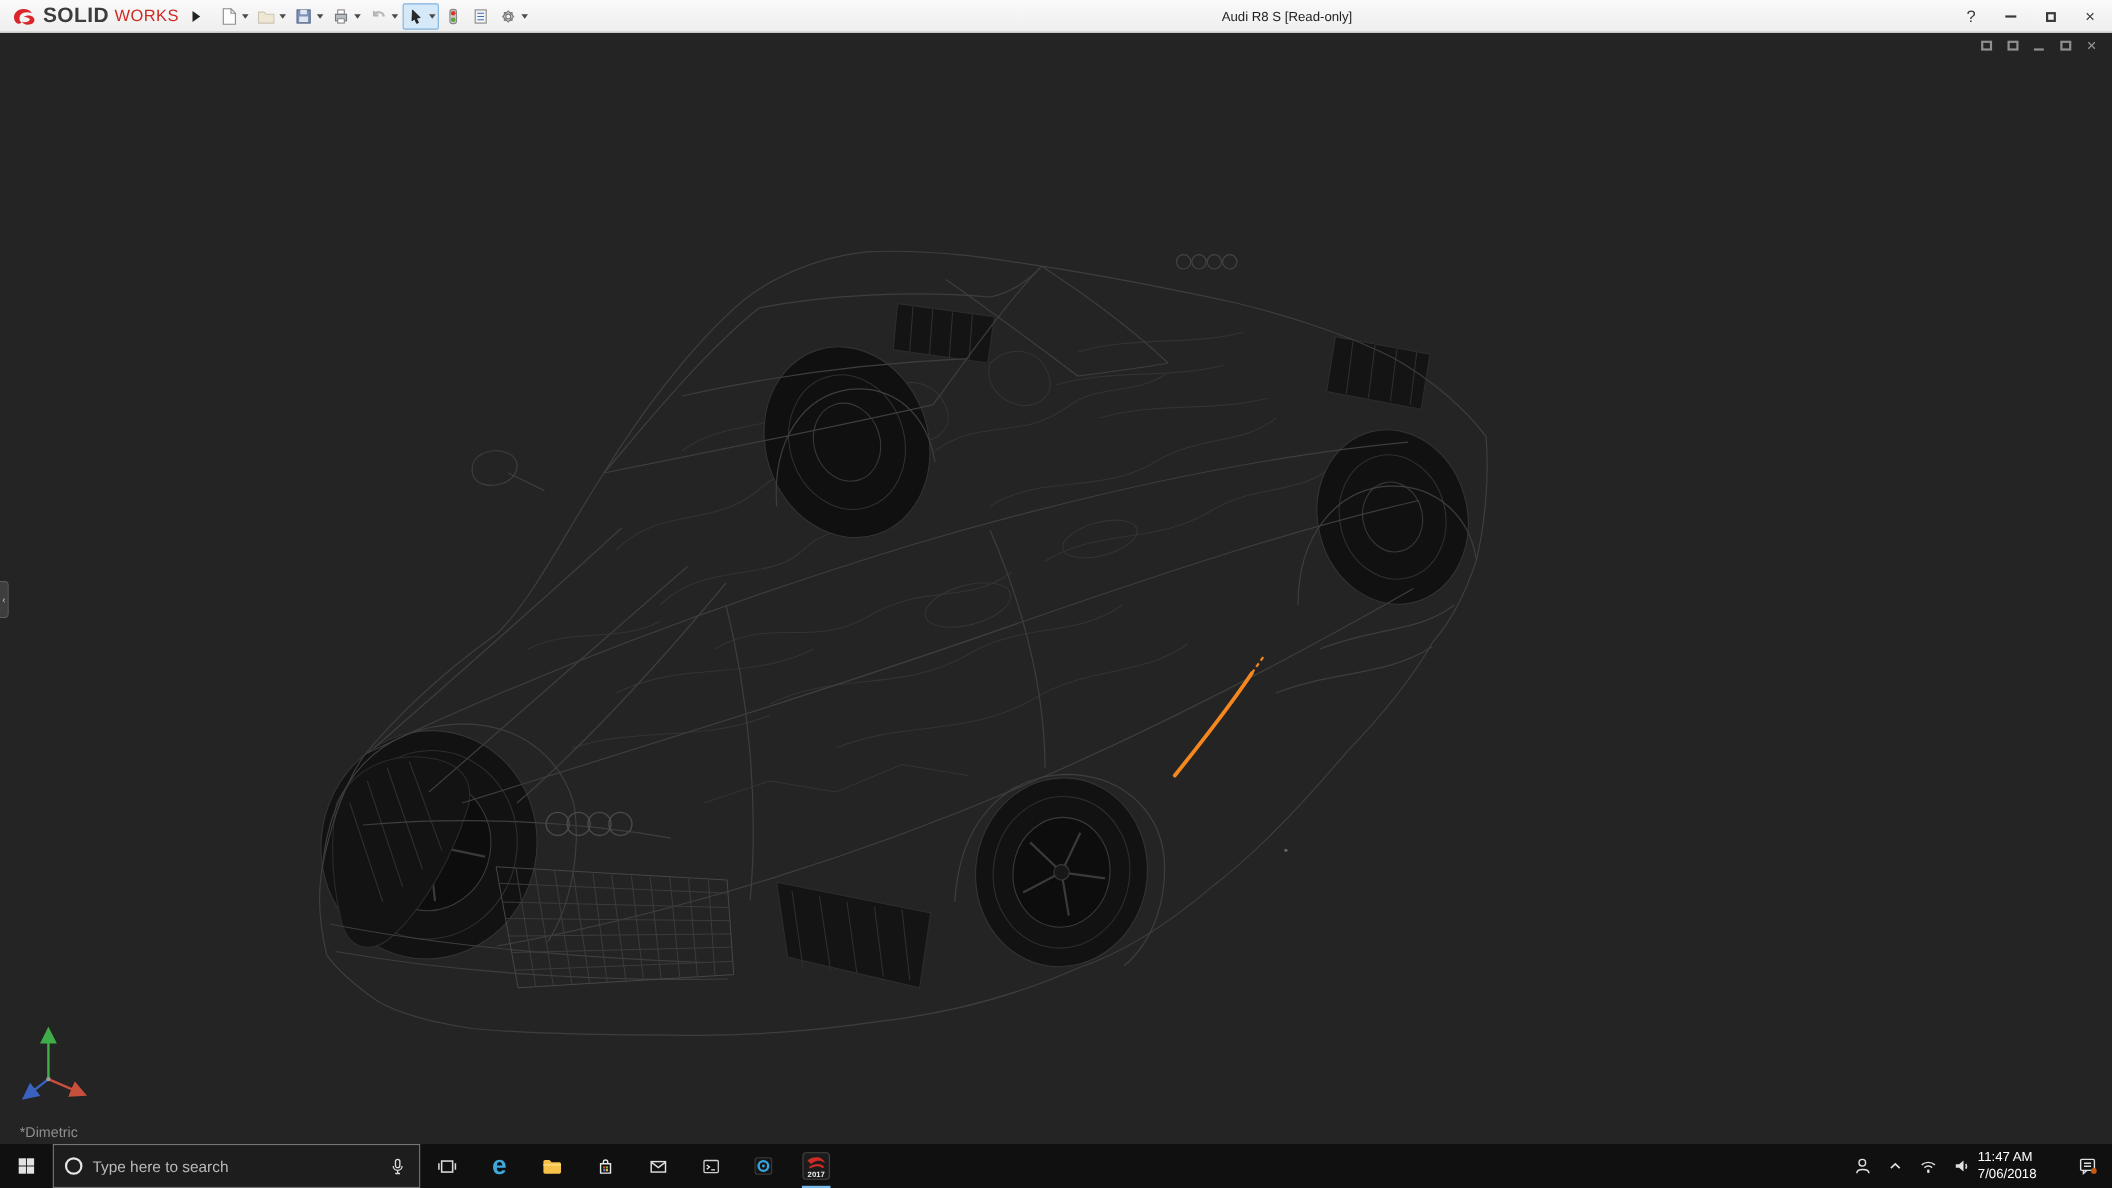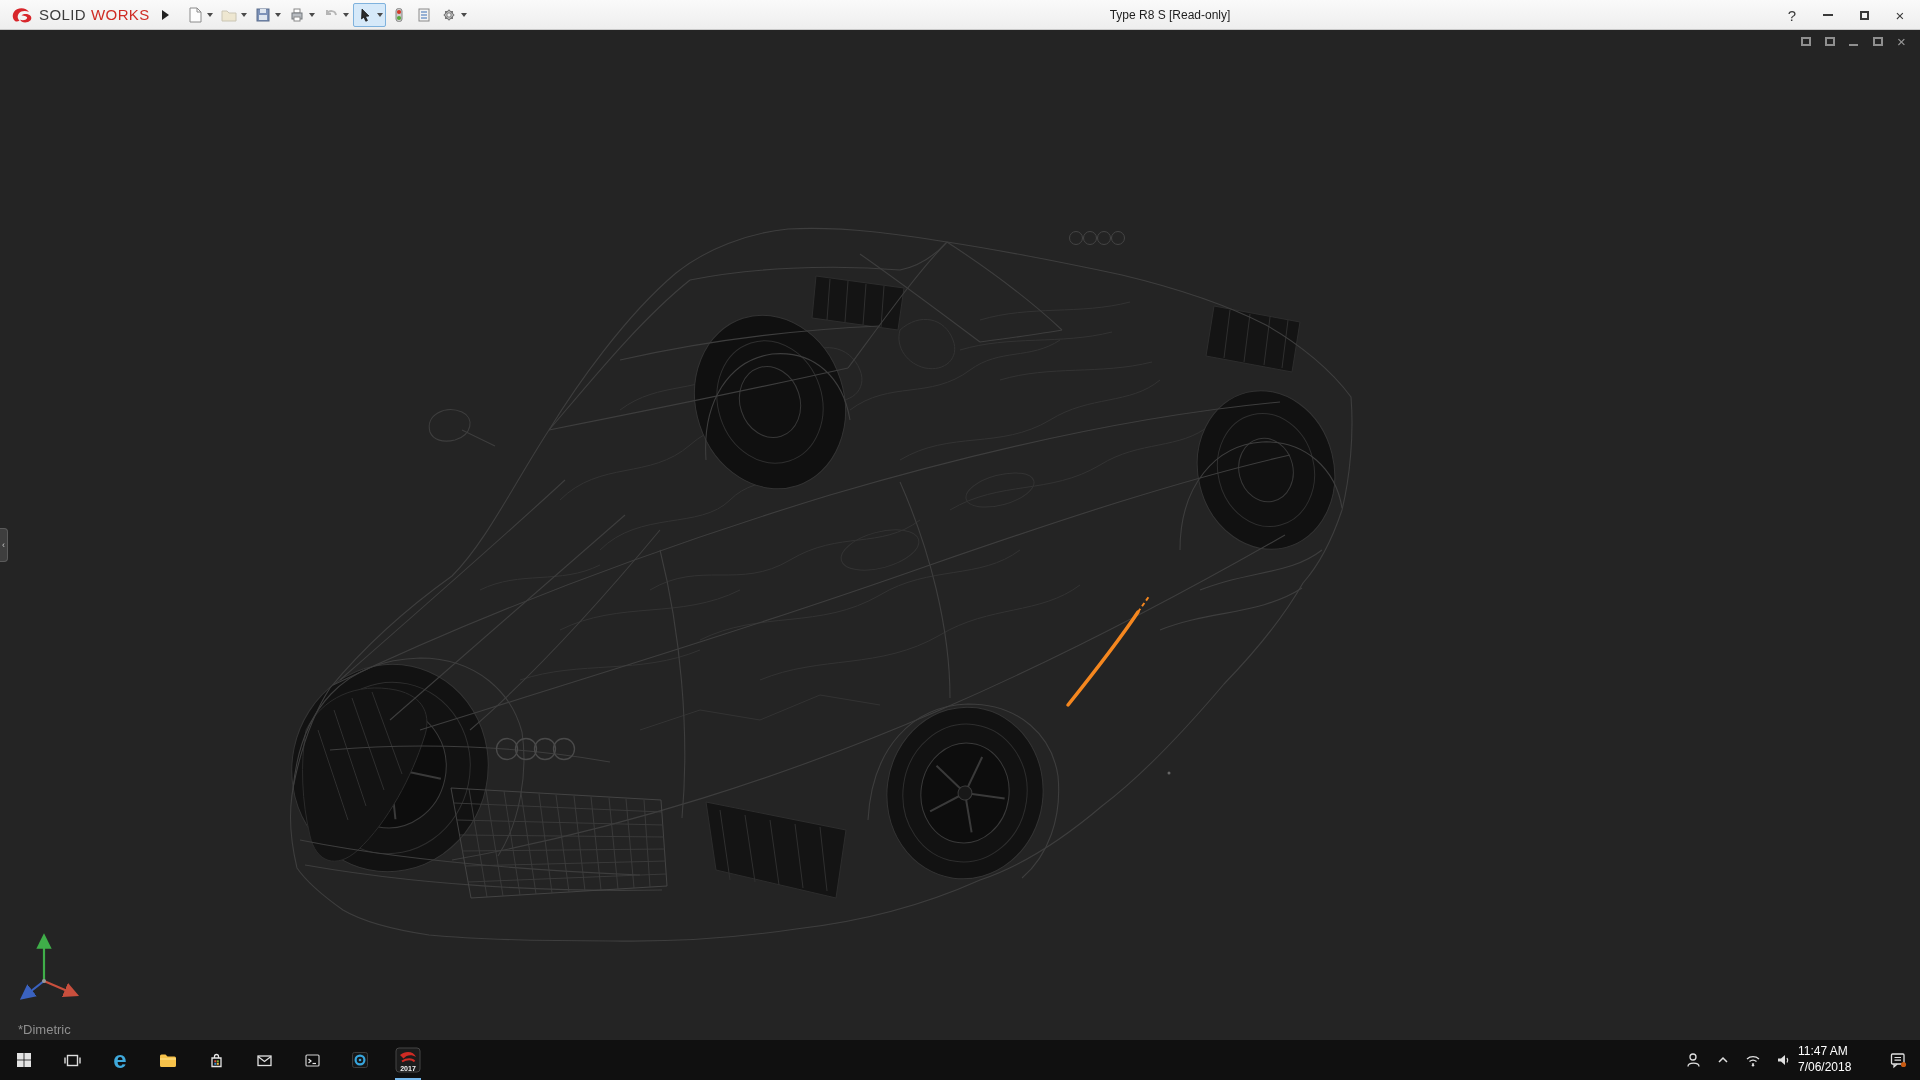--- a/index.html
+++ b/index.html
@@ -4,21 +4,21 @@
 <style>
   * { box-sizing: border-box; margin: 0; padding: 0; }
   html,body { width:1920px; height:1080px; overflow:hidden; }
   body { font-family:"Liberation Sans", sans-serif; background:#242424; position:relative; }
 
   
   .titlebar { position:absolute; top:0; left:0; width:1920px; height:30px;
     background:linear-gradient(#fafafa,#eeeeee); border-bottom:1px solid #c9c9c9;
     display:flex; align-items:center; z-index:30; }
   .brand { display:flex; align-items:center; gap:5px; padding:0 8px 0 10px; }
-  .brand-solid { font-weight:normal; font-size:15px; color:#3c3c3c; letter-spacing:.4px; }
+  .brand-solid { font-weight:bold; font-size:19px; color:#3c3c3c; letter-spacing:.4px; }
   .brand-works { font-weight:normal; font-size:15px; color:#cf2b24; letter-spacing:.4px; }
   .flyout { width:0; height:0; border-left:7px solid #222; border-top:5px solid transparent;
     border-bottom:5px solid transparent; margin:0 14px 0 4px; }
   .qat { display:flex; align-items:center; gap:1px; }
   .qat-btn { display:flex; align-items:center; height:24px; padding:1px 2px; border:1px solid transparent; border-radius:2px; }
   .qat-btn.active { background:#d6e9f9; border:1px solid #7fb2dd; }
   .dd { width:0; height:0; border-top:4px solid #4a4a4a; border-left:3.5px solid transparent;
     border-right:3.5px solid transparent; margin-left:3px; }
   .dim { opacity:.45; }
   .doc-title { position:absolute; left:1030px; width:280px; top:8px; text-align:center;
@@ -145,21 +145,21 @@
         <g stroke="#777777" fill="#cfcfcf">
           <rect x="5.5" y="5.5" width="7" height="7"></rect>
           <rect x="5.5" y="5.5" width="7" height="7" transform="rotate(45 9 9)"></rect>
           <circle cx="9" cy="9" r="2.2" fill="#f4f4f4"></circle>
         </g>
       </svg>
         <span class="dd"></span>
     </div>
   </div>
 
-  <div class="doc-title">Type R8 S [Read-only]</div>
+  <div class="doc-title">Audi R8 S [Read-only]</div>
 
   <div class="win-controls">
     <div class="win-btn">?</div>
     <div class="win-btn">
         <span class="glyph-min"></span>
       </div>
     <div class="win-btn">
         <span class="glyph-restore"></span>
       </div>
     <div class="win-btn">×</div>
@@ -341,20 +341,28 @@
 <footer class="taskbar">
   <div class="start-btn">
     <svg width="18" height="18" viewBox="0 0 18 18">
       <rect x="2" y="2" width="6.6" height="6.6" fill="#e3e3e3"></rect>
         <rect x="9.4" y="2" width="6.6" height="6.6" fill="#e3e3e3"></rect>
       <rect x="2" y="9.4" width="6.6" height="6.6" fill="#e3e3e3"></rect>
         <rect x="9.4" y="9.4" width="6.6" height="6.6" fill="#e3e3e3"></rect>
     </svg>
   </div>
 
+  <div class="search-box">
+    <span class="cortana-ring"></span>
+    <input class="search-input" type="text" placeholder="Type here to search" style="">
+    <svg width="19" height="19" viewBox="0 0 19 19">
+      <rect x="7.5" y="3" width="4" height="7.5" rx="2" stroke="#dcdcdc" fill="none" stroke-width="1.2"></rect>
+      <path d="M5.5 9 a4 4 0 0 0 8 0 M9.5 13 v2.5 M7.3 15.8 h4.4" stroke="#dcdcdc" fill="none" stroke-width="1.2"></path>
+    </svg>
+  </div>
 
   <div class="tb-btn">
     <svg width="19" height="19" viewBox="0 0 19 19">
       <rect x="4.5" y="4.5" width="10" height="10" fill="none" stroke="#dcdcdc" stroke-width="1.4"></rect>
       <path d="M2 6.5 v6 M17 6.5 v6" stroke="#dcdcdc" stroke-width="1.4"></path>
     </svg>
   </div>
   <div class="tb-btn">
     <span class="edge-glyph">e</span>
   </div>

